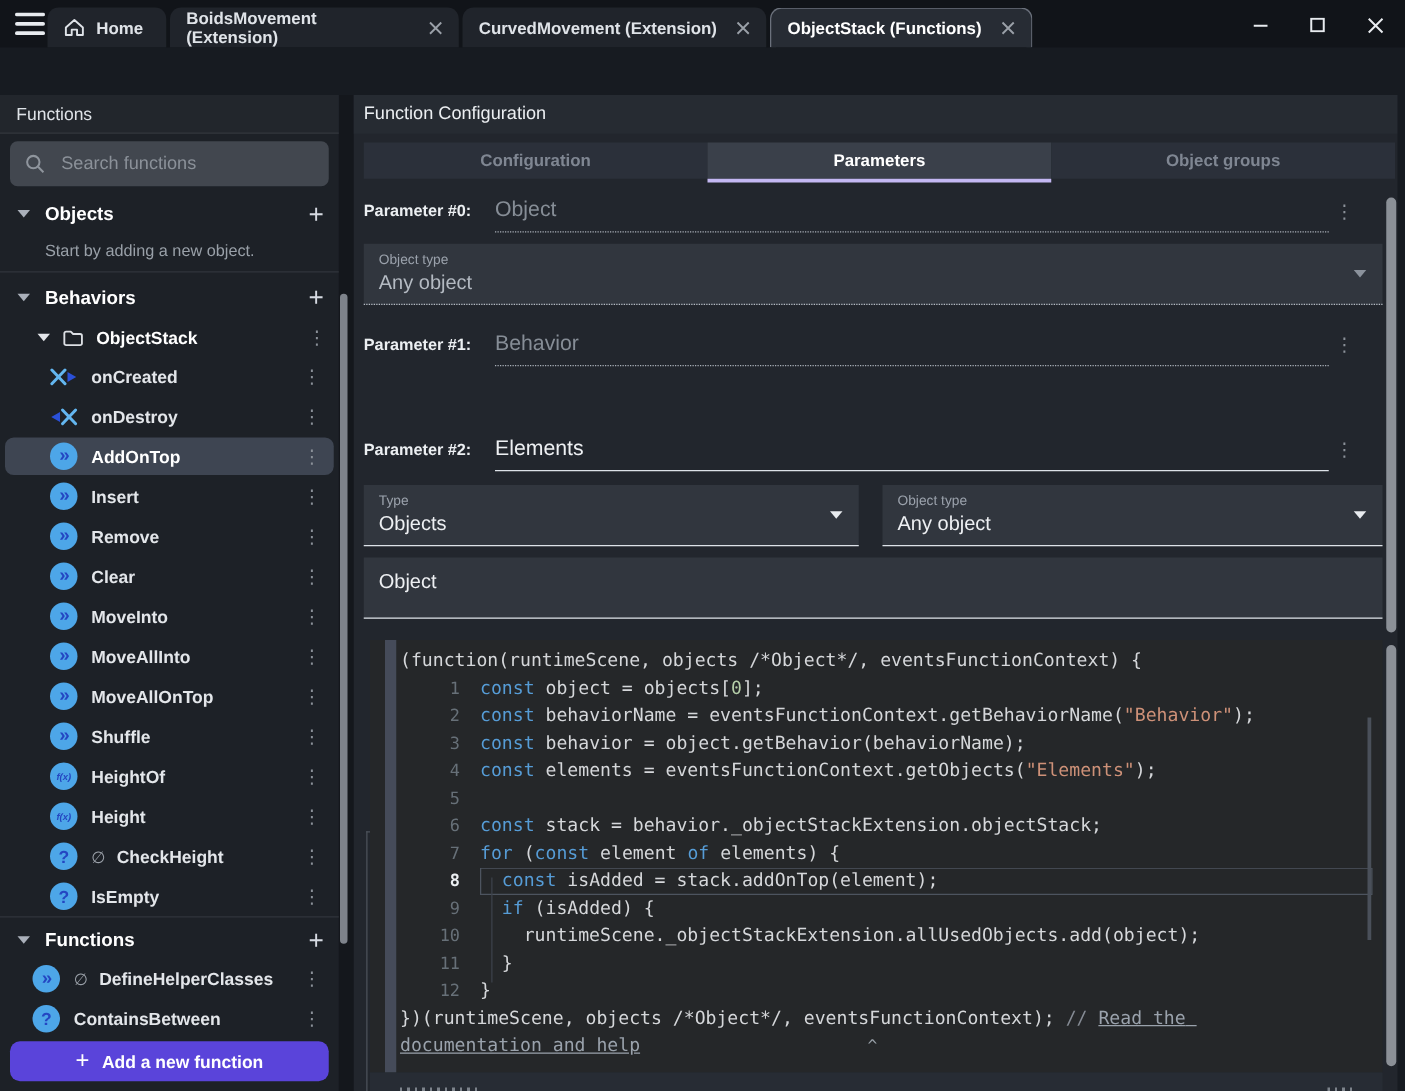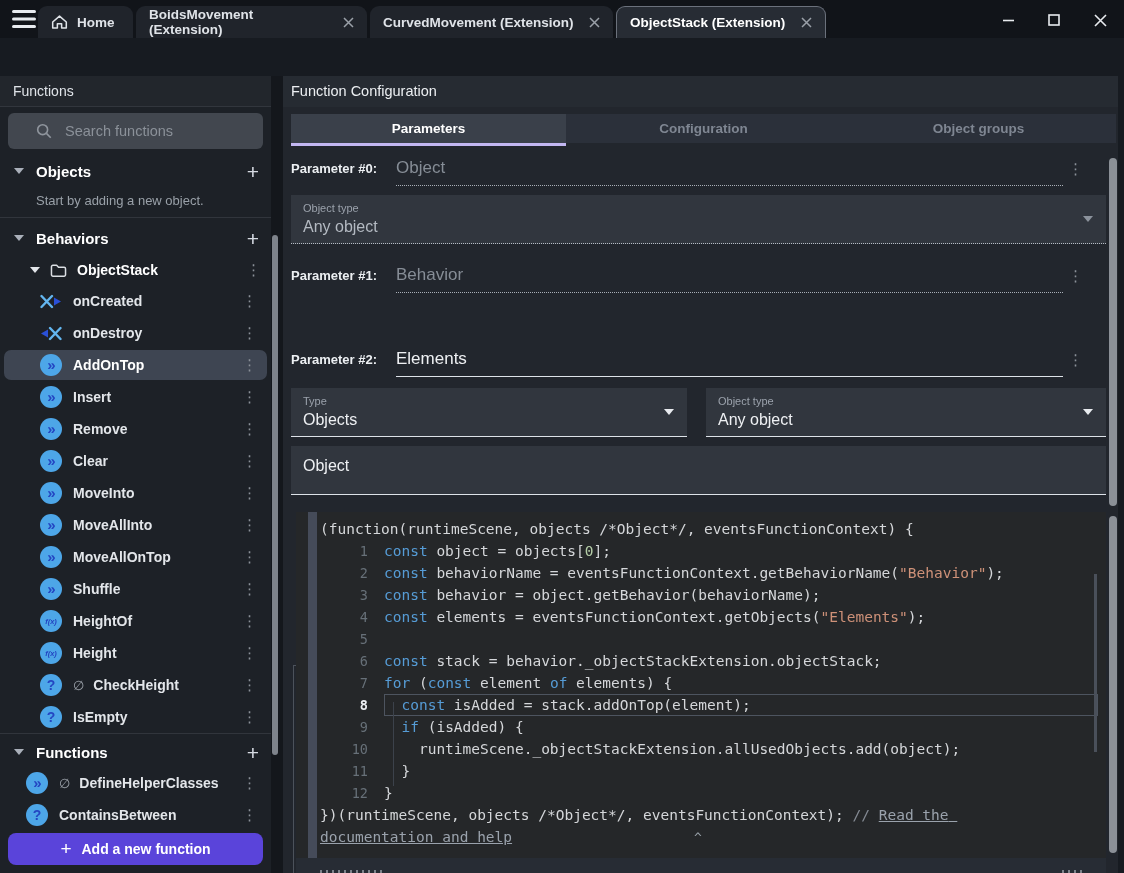--- a/index.html
+++ b/index.html
@@ -29,21 +29,21 @@
   .btn-preview .plab{font-size:13px;font-weight:700;margin-left:9px}
   .btn-preview .pdiv{width:1px;height:28px;background:#7a818c;margin-left:13px}
   .btn-preview .pcar{width:27px;display:flex;justify-content:center}
   .btn-share{position:absolute;left:589px;top:42px;width:84px;height:30px;background:#5a44da;border-radius:7px;
       display:flex;align-items:center;justify-content:center;gap:8px;color:#fff;font-size:13px;font-weight:700}
   
   .sidebar{position:absolute;left:0;top:76px;width:271px;height:797px;background:#1d2127}
   .sb-band{position:absolute;left:0;top:0;width:271px;height:30px;background:#22262c;border-bottom:1px solid #32363d}
   .sb-title{position:absolute;left:13px;top:7px;font-size:14px;color:#dfe3e8}
   .search{position:absolute;left:8px;top:37px;width:255px;height:36px;box-sizing:border-box;background:#42474f;
-      border-radius:6px;display:flex;align-items:center;padding:0 27px;gap:10px}
+      border-radius:6px;display:flex;align-items:center;padding:0 11px;gap:10px}
   .search input{flex:1;background:transparent;border:none;outline:none;color:#dfe3e8;font-size:14.5px;font-family:inherit}
   .search input::placeholder{color:#8b9199}
   .sb-row{position:absolute;left:0;width:271px;height:30px;display:flex;align-items:center}
   .tri{width:0;height:0;border-left:5px solid transparent;border-right:5px solid transparent;border-top:6px solid #aab0ba}
   .sec-label{font-size:15px;font-weight:700;color:#fff;margin-left:12px}
   .plus{position:absolute;right:12px;font-size:21px;font-weight:400;color:#d6dae2;line-height:1}
   .sb-note{position:absolute;left:36px;font-size:13px;color:#99a0a8}
   .sb-div{position:absolute;left:0;width:271px;height:1px;background:#31353c}
   .folder-label{font-size:14px;font-weight:700;color:#fff;margin-left:10px}
   .kebab{position:absolute;right:10px;font-size:15px;color:#8b9199}
@@ -140,21 +140,21 @@
   </div>
   <div class="tab" style="left:370px;width:243px;justify-content:space-between">
     <span>CurvedMovement (Extension)</span>
     <span class="tclose">
       <svg width="11" height="11" viewBox="0 0 11 11" stroke="currentColor" stroke-width="1.5">
           <path d="M1 1 L10 10 M10 1 L1 10"></path>
         </svg>
     </span>
   </div>
   <div class="tab active" style="left:616px;width:210px;justify-content:space-between">
-    <span>ObjectStack (Extension)</span>
+    <span>ObjectStack (Functions)</span>
     <span class="tclose">
       <svg width="11" height="11" viewBox="0 0 11 11" stroke="currentColor" stroke-width="1.5">
           <path d="M1 1 L10 10 M10 1 L1 10"></path>
         </svg>
     </span>
   </div>
   <span class="winbtn" style="left:997px">
     <svg width="13" height="13" viewBox="0 0 13 13" stroke="currentColor" stroke-width="1.6">
         <path d="M1 6.5 H12"></path>
       </svg>
@@ -466,25 +466,25 @@
     <span>Add a new function</span>
   </div>
 </div>
 <div class="sb-thumb"></div>
 
 <div class="main">
   <div class="m-band">
     <span class="m-title">Function Configuration</span>
   </div>
   <div class="tabstrip">
+    <div class="mtab">
+        <span>Configuration</span>
+      </div>
     <div class="mtab active">
         <span>Parameters</span>
-      </div>
-    <div class="mtab">
-        <span>Configuration</span>
       </div>
     <div class="mtab">
         <span>Object groups</span>
       </div>
   </div>
 
   <div class="prow" style="top:82px">
     <span class="plabel">Parameter #0:</span>
     <span class="pname ghost">Object</span>
     <span class="kebab">⋮</span>

